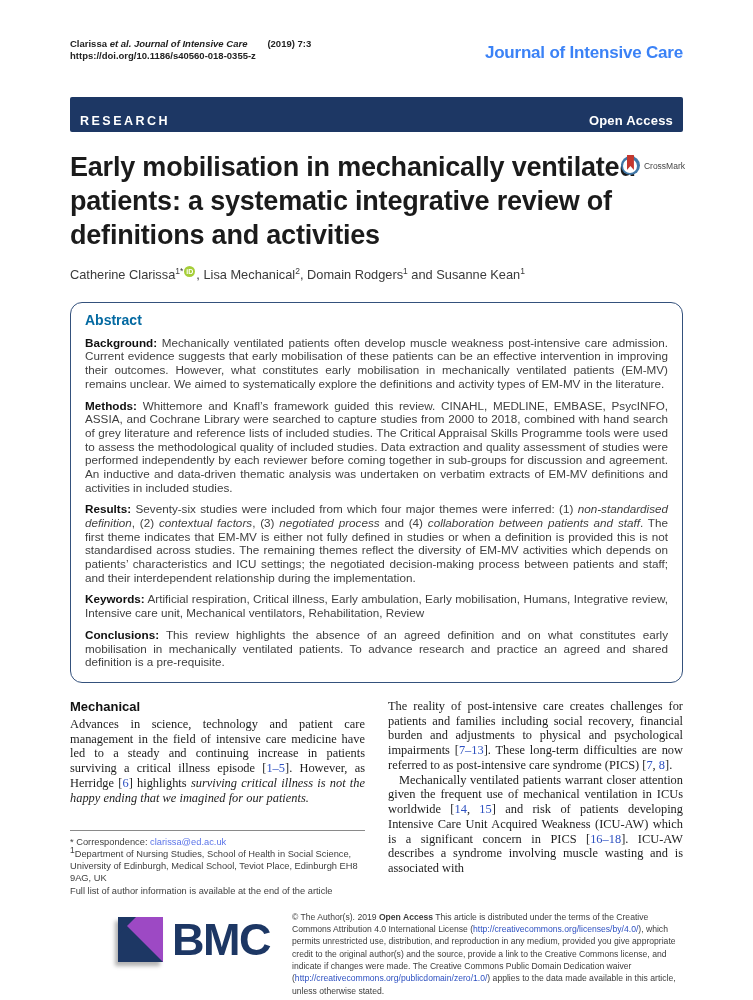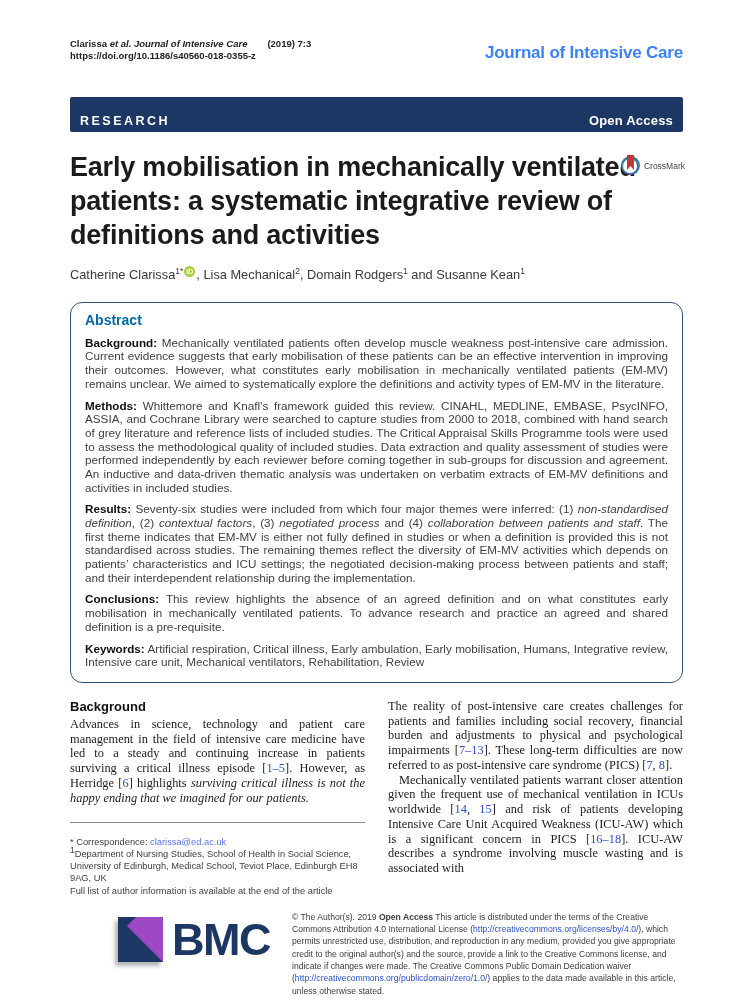--- a/index.html
+++ b/index.html
@@ -51,21 +51,21 @@
   
   .columns{margin-top:16px;display:flex;gap:23px;}
   .col{width:295px;min-height:198px;box-sizing:border-box;}
   .col-left{display:flex;flex-direction:column;}
   .body-heading{margin:0 0 3px 0;font-size:13px;font-weight:bold;color:#101010;}
   .body-p{margin:0;font-family:"Liberation Serif",serif;font-size:12.4px;line-height:1.19;
           text-align:justify;color:var(--ink);}
   .body-p.indent{text-indent:11px;}
 
   
-  .footnote{margin-top:auto;border-top:1px solid #8a8a8a;padding-top:13px;
+  .footnote{margin-top:auto;border-top:1px solid #8a8a8a;padding-top:5px;
             font-size:9.3px;line-height:1.32;color:#3e3e3e;}
   .fn-p{margin:0;}
 
   
   .footer{margin-top:14px;display:flex;align-items:flex-start;gap:22px;}
   .logo{display:flex;align-items:center;gap:9px;margin-top:6px;padding-left:48px;}
   .logo-square{width:45px;height:45px;position:relative;background:var(--purple);
                box-shadow:-3px 4px 4px rgba(0,0,0,.3);}
   .logo-square::before{content:"";position:absolute;inset:0;background:var(--navy);
                clip-path:polygon(0 0,100% 100%,0 100%);}
@@ -102,29 +102,29 @@
   <h1 class="title">Early mobilisation in mechanically ventilated patients: a systematic integrative review of definitions and activities</h1>
 
   <div class="authors"><span>Catherine Clarissa</span><sup>1*</sup><span class="orcid-icon">iD</span><span>, Lisa Mechanical</span><sup>2</sup><span>, Domain Rodgers</span><sup>1</sup><span> and Susanne Kean</span><sup>1</sup></div>
 
   <section class="abstract">
     <h2>Abstract</h2>
     <div>
         <p class="abs-p"><b class="abs-label">Background:</b><span> Mechanically ventilated patients often develop muscle weakness post-intensive care admission. Current evidence suggests that early mobilisation of these patients can be an effective intervention in improving their outcomes. However, what constitutes early mobilisation in mechanically ventilated patients (EM-MV) remains unclear. We aimed to systematically explore the definitions and activity types of EM-MV in the literature.</span></p>
         <p class="abs-p"><b class="abs-label">Methods:</b><span> Whittemore and Knafl’s framework guided this review. CINAHL, MEDLINE, EMBASE, PsycINFO, ASSIA, and Cochrane Library were searched to capture studies from 2000 to 2018, combined with hand search of grey literature and reference lists of included studies. The Critical Appraisal Skills Programme tools were used to assess the methodological quality of included studies. Data extraction and quality assessment of studies were performed independently by each reviewer before coming together in sub-groups for discussion and agreement. An inductive and data-driven thematic analysis was undertaken on verbatim extracts of EM-MV definitions and activities in included studies.</span></p>
         <p class="abs-p"><b class="abs-label">Results:</b><span> Seventy-six studies were included from which four major themes were inferred: (1) </span><span class="it">non-standardised definition</span><span>, (2) </span><span class="it">contextual factors</span><span>, (3) </span><span class="it">negotiated process</span><span> and (4) </span><span class="it">collaboration between patients and staff</span><span>. The first theme indicates that EM-MV is either not fully defined in studies or when a definition is provided this is not standardised across studies. The remaining themes reflect the diversity of EM-MV activities which depends on patients’ characteristics and ICU settings; the negotiated decision-making process between patients and staff; and their interdependent relationship during the implementation.</span></p>
+        <p class="abs-p"><b class="abs-label">Keywords:</b><span> Artificial respiration, Critical illness, Early ambulation, Early mobilisation, Humans, Integrative review, Intensive care unit, Mechanical ventilators, Rehabilitation, Review</span></p>
         <p class="abs-p"><b class="abs-label">Conclusions:</b><span> This review highlights the absence of an agreed definition and on what constitutes early mobilisation in mechanically ventilated patients. To advance research and practice an agreed and shared definition is a pre-requisite.</span></p>
-        <p class="abs-p"><b class="abs-label">Keywords:</b><span> Artificial respiration, Critical illness, Early ambulation, Early mobilisation, Humans, Integrative review, Intensive care unit, Mechanical ventilators, Rehabilitation, Review</span></p>
       </div>
   </section>
 
   <div class="columns">
     <div class="col col-left">
       <div>
-        <h3 class="body-heading">Background</h3>
+        <h3 class="body-heading">Mechanical</h3>
         <div>
             <p class="body-p"><span>Advances in science, technology and patient care management in the field of intensive care medicine have led to a steady and continuing increase in patients surviving a critical illness episode [</span><span class="link">1–5</span><span>]. However, as Herridge [</span><span class="link">6</span><span>] highlights </span><span class="it">surviving critical illness is not the happy ending that we imagined for our patients.</span></p>
           </div>
       </div>
       <div class="footnote">
         <div>
             <p class="fn-p"><span>* Correspondence: </span><span class="link">clarissa@ed.ac.uk</span></p>
             <p class="fn-p"><sup>1</sup><span>Department of Nursing Studies, School of Health in Social Science, University of Edinburgh, Medical School, Teviot Place, Edinburgh EH8 9AG, UK</span></p>
             <p class="fn-p"><span>Full list of author information is available at the end of the article</span></p>
           </div>

